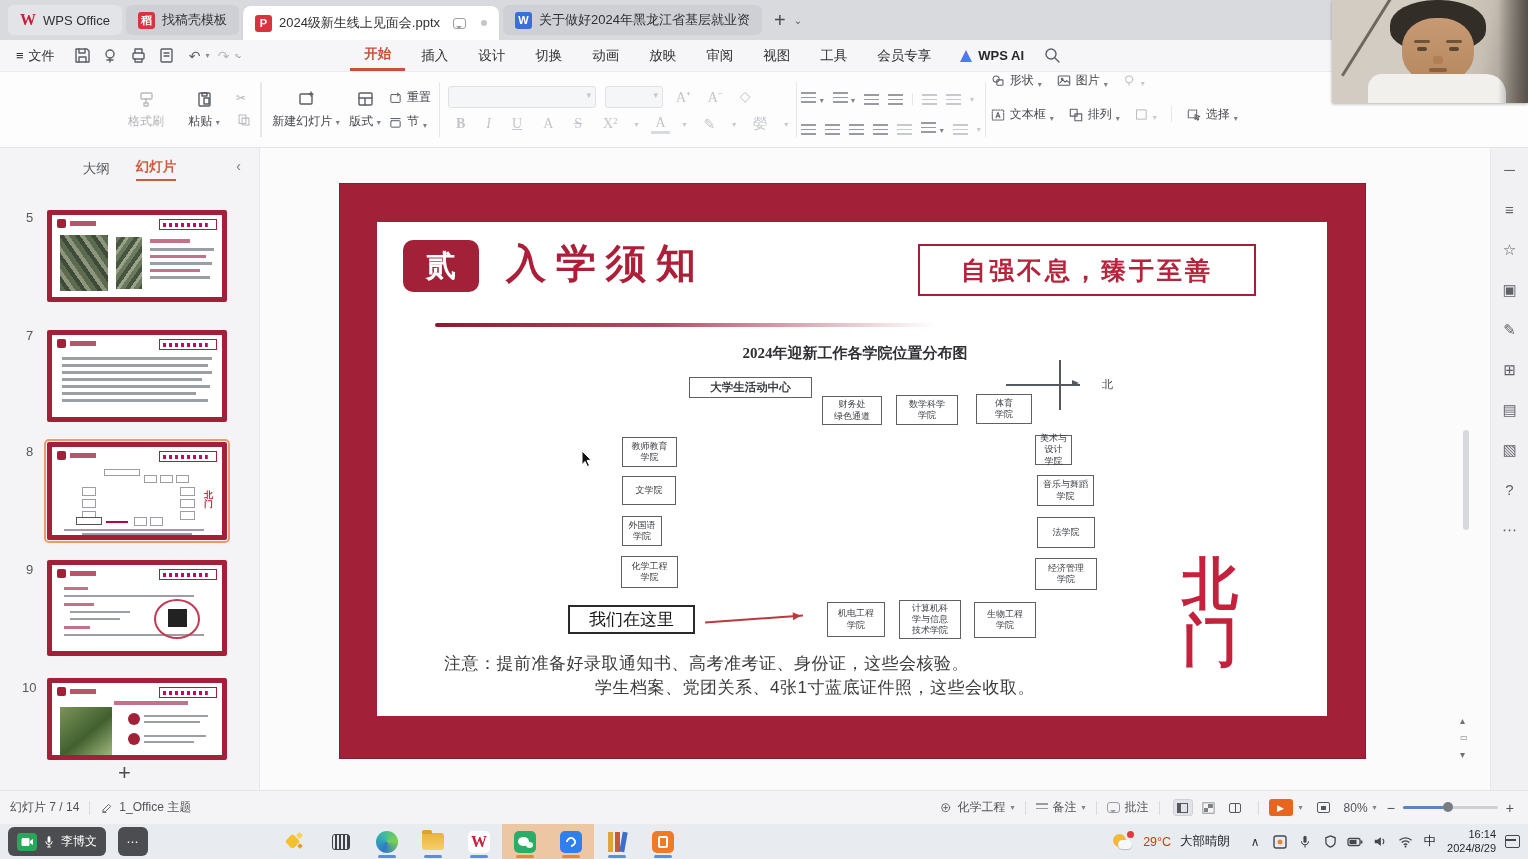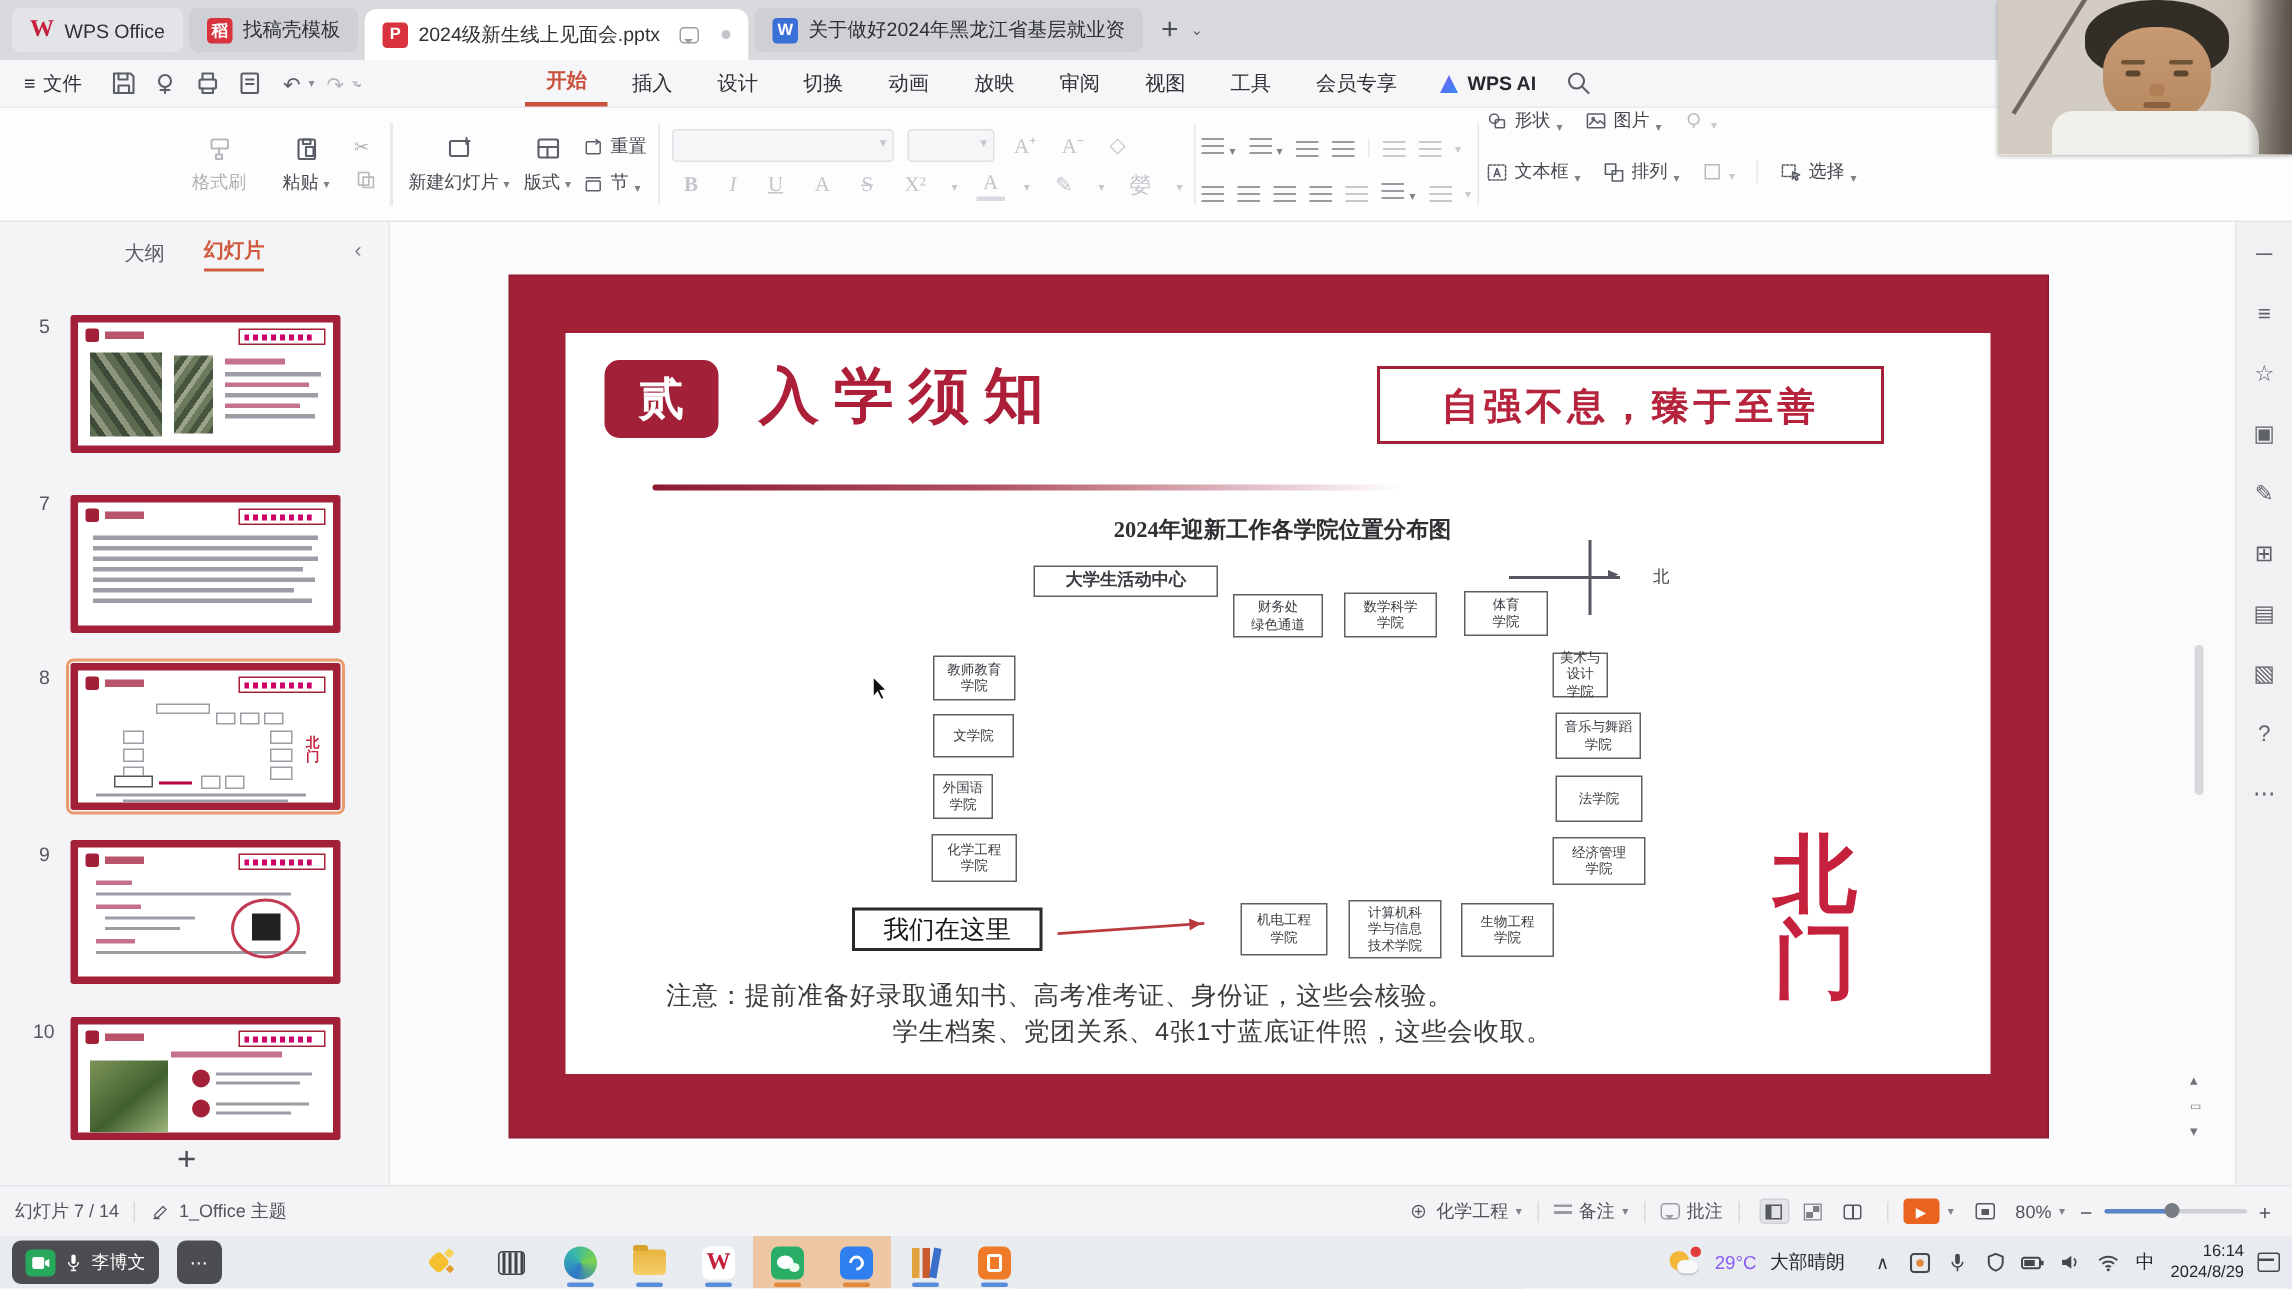--- a/index.html
+++ b/index.html
@@ -715,21 +715,21 @@
           <span class="run"></span>
       </span>
     </div>
 
     <div class="tray">
       <span class="tico" style="width:22px;height:22px;position:relative">
         <span style="position:absolute;left:1px;top:3px;width:13px;height:13px;border-radius:50%;background:#f3b73a"></span>
         <span style="position:absolute;left:6px;top:9px;width:14px;height:9px;border-radius:6px;background:#f7f8fa;box-shadow:0 1px 1px rgba(0,0,0,.2)"></span>
         <span style="position:absolute;right:0;top:0;width:7px;height:7px;border-radius:50%;background:#e23b3b"></span>
       </span>
-      <span class="sb-item" style="font-size:12.5px;color:#8b5cf6">29°C</span>
+      <span class="sb-item" style="font-size:12.5px;color:#c2410c">29°C</span>
       <span class="sb-item" style="font-size:12.5px;color:#26282c;margin-right:8px">大部晴朗</span>
       <span class="tico">∧</span>
       <span class="tico">
         <svg width="14" height="14" viewBox="0 0 14 14">
             <rect x="1" y="1" width="12" height="12" rx="2" fill="none" stroke="#44474c" stroke-width="1.4"></rect>
             <circle cx="7" cy="7" r="2.5" fill="#e2883c"></circle>
           </svg>
       </span>
       <span class="tico">
         <svg width="12" height="14" viewBox="0 0 14 18">

